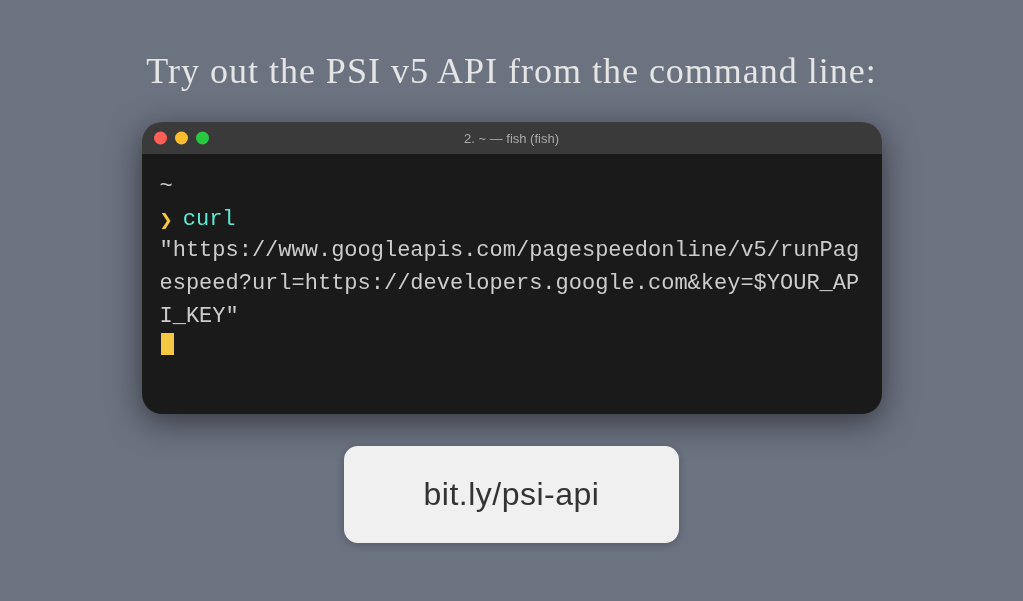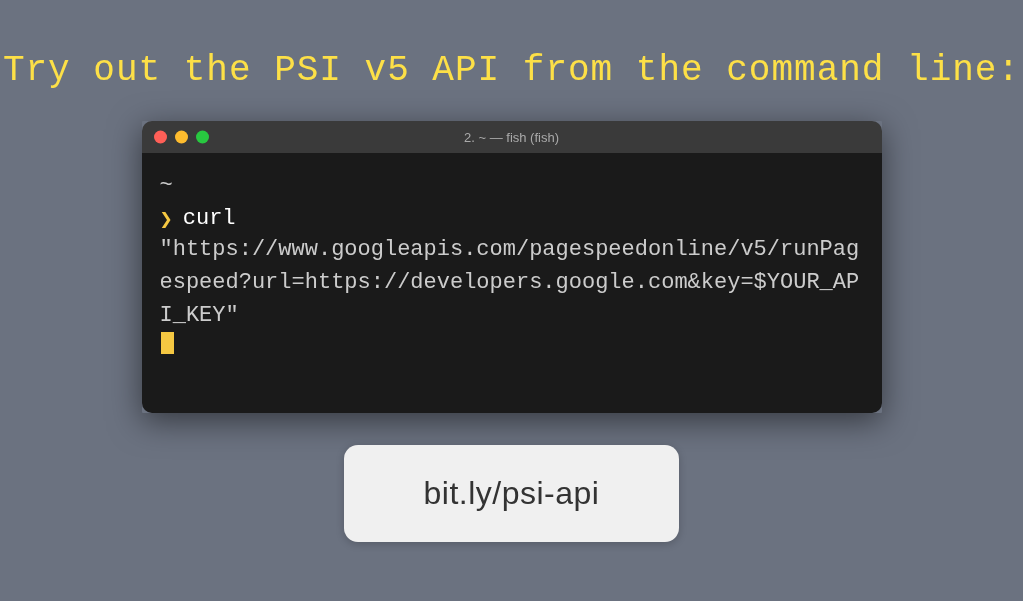--- a/index.html
+++ b/index.html
@@ -14,33 +14,33 @@
       background-color: #6b7280;
       display: flex;
       flex-direction: column;
       align-items: center;
       justify-content: flex-start;
       font-family: 'Courier New', Courier, monospace;
       overflow: hidden;
     }
 
     .page-heading {
-      color: #fde047;
+      color: #e5e5e5;
       font-size: 36px;
       font-weight: 400;
       margin-top: 50px;
       letter-spacing: 1px;
       text-align: center;
-      font-family: Liberation Mono, monospace;
+      font-family: Liberation Serif, serif;
     }
 
     .terminal-wrapper {
       margin-top: 30px;
       width: 740px;
-      border-radius: 1px;
+      border-radius: 20px;
       overflow: hidden;
       box-shadow: 0 8px 32px rgba(0,0,0,0.5);
     }
 
     .terminal-titlebar {
       background-color: #3a3a3a;
       height: 32px;
       display: flex;
       align-items: center;
       justify-content: center;
@@ -106,21 +106,21 @@
 
     .prompt-arrow {
       color: #f5c842;
       font-size: 22px;
       margin-right: 10px;
       flex-shrink: 0;
       font-weight: bold;
     }
 
     .cmd-curl {
-      color: #ffffff;
+      color: #5eead4;
       font-size: 22px;
       margin-right: 12px;
     }
 
     .cmd-url {
       color: #cccccc;
       font-size: 22px;
       word-break: break-all;
       line-height: 1.5;
     }

